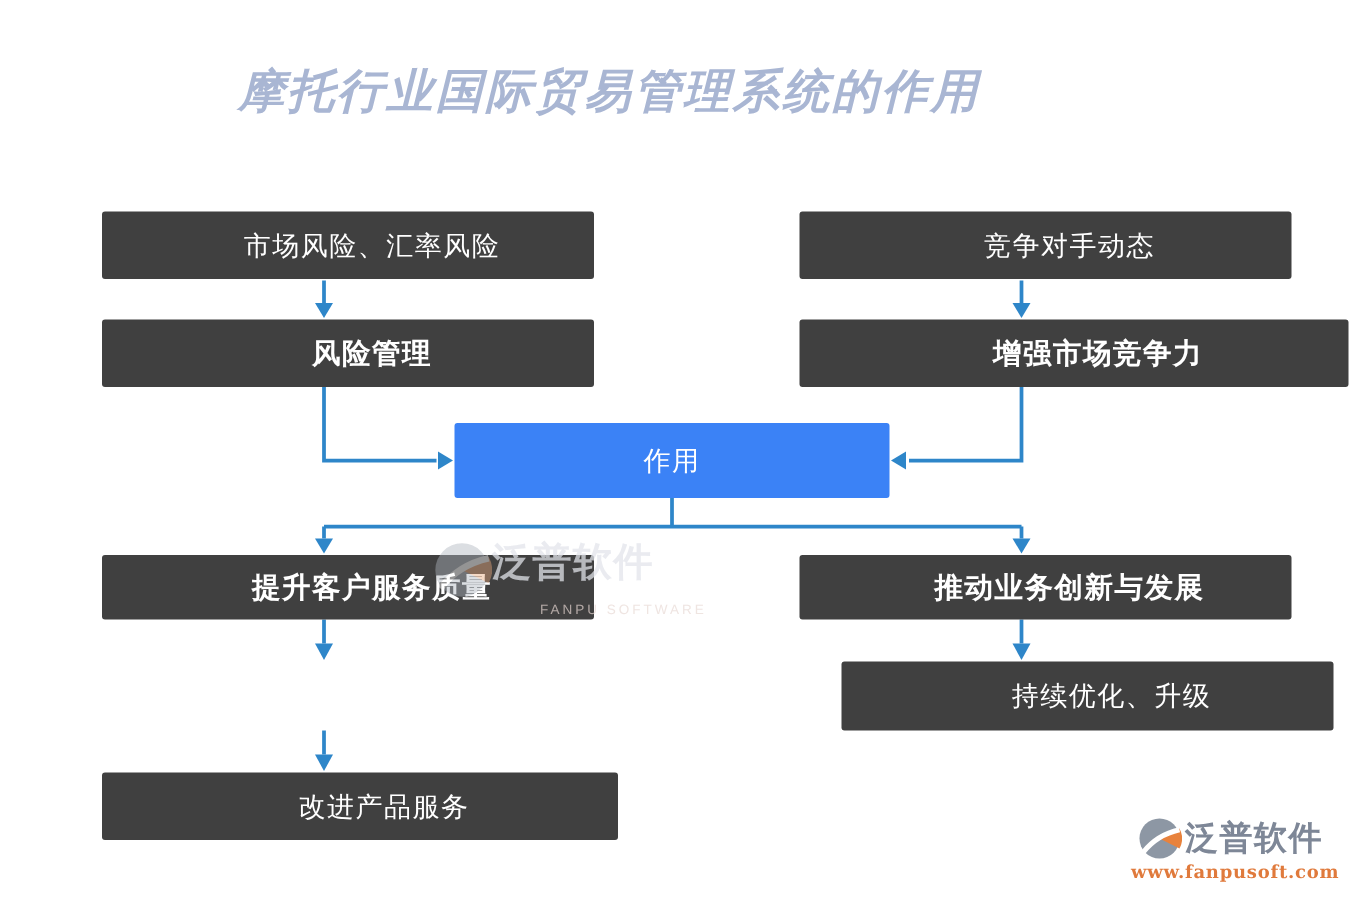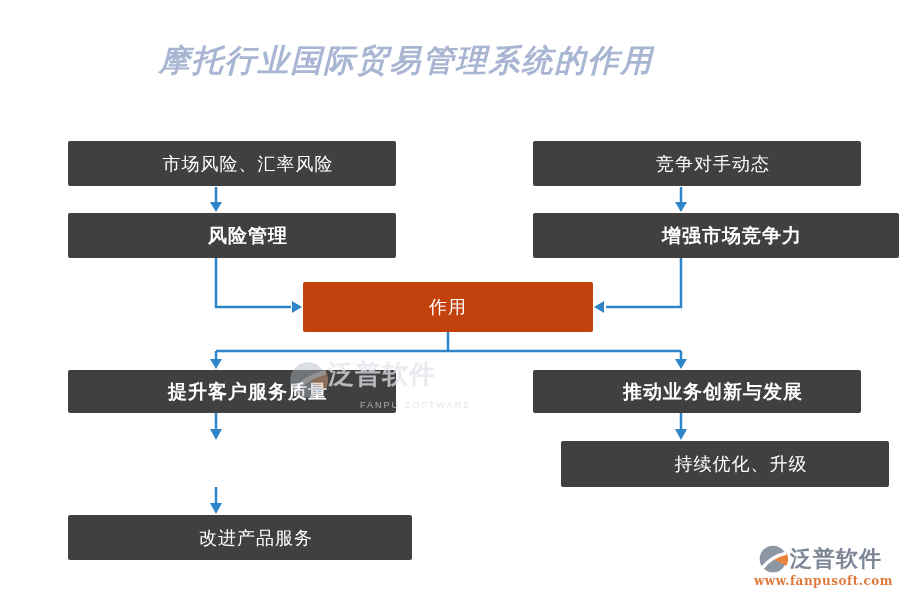--- a/index.html
+++ b/index.html
@@ -11,21 +11,21 @@
     position:absolute;left:0;top:40px;width:812px;text-align:center;
     font-family:"DejaVu Serif","Liberation Serif",serif;
     font-size:31px;font-weight:bold;color:#a9b6d3;letter-spacing:2px;font-style:italic;
   }
   .node{
     position:absolute;display:flex;align-items:center;justify-content:center;
     color:#ffffff;font-size:18px;letter-spacing:1px;border-radius:2px;
     text-align:center;
   }
   .node.blue{background:#404040;padding-left:32px;}
-  .node.green{background:#c2410c;}
+  .node.green{background:#3b82f6;}
   .node.bold{font-weight:bold;font-size:19px;}
   .connectors{position:absolute;left:0;top:0;width:900px;height:600px;pointer-events:none;}
   
   .watermark{
     position:absolute;left:288px;top:360px;width:130px;opacity:.8;pointer-events:none;
   }
   .watermark .wm-row{display:flex;align-items:flex-start;}
   .watermark .wm-icon{opacity:.55;}
   .watermark .wm-name{
     font-size:26px;font-weight:bold;color:rgba(226,228,234,.92);

